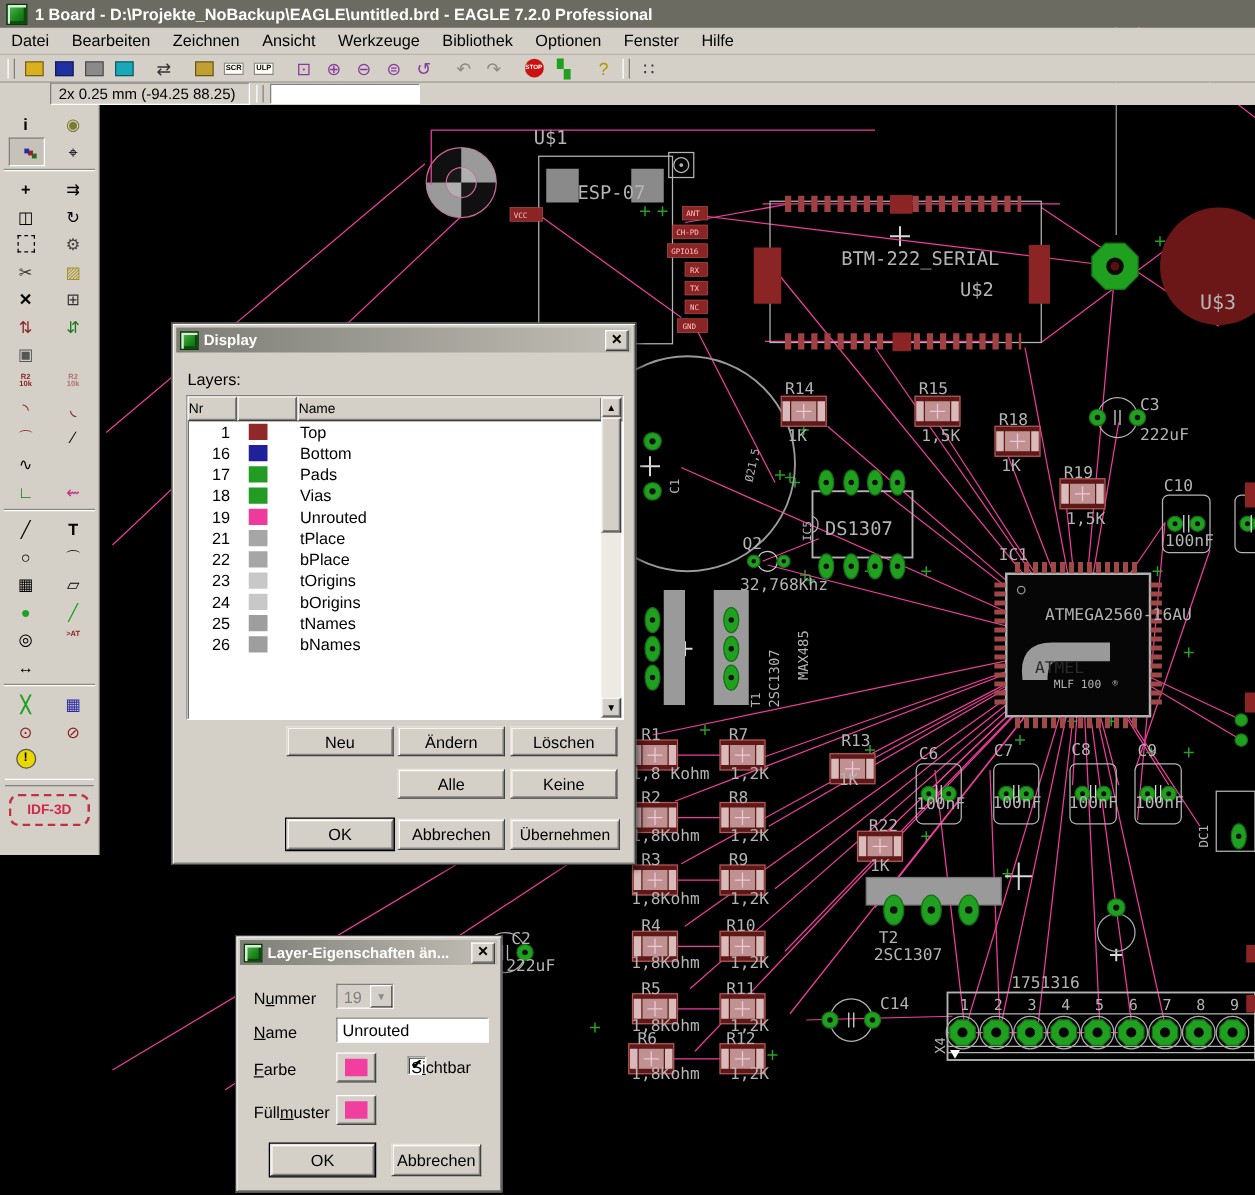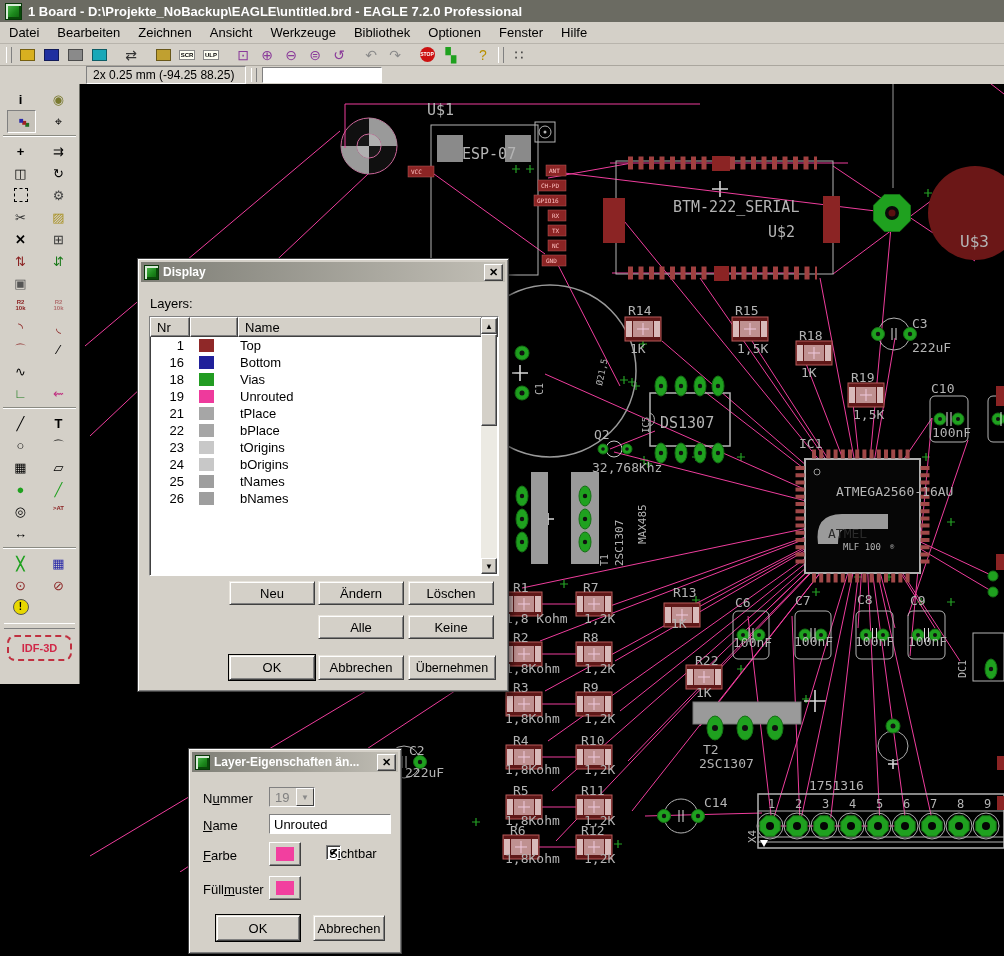--- a/index.html
+++ b/index.html
@@ -16,21 +16,21 @@
   .menu-item{padding:2px 9px}
   .toolbar{position:absolute;left:0;top:44px;width:100%;height:22px;background:#d4d0c8;
            display:flex;align-items:center;border-bottom:1px solid #aaa69e;box-sizing:border-box;padding-left:3px}
   .tbtn{width:24px;height:20px;display:flex;align-items:center;justify-content:center;font-size:14px;line-height:1}
   .tbtn .blk{width:13px;height:10px;border:1px solid rgba(0,0,0,.45)}
   .t-handle{width:4px;height:16px;margin:0 3px;border-left:1px solid #fff;border-right:1px solid #808080}
   .t-sep{width:8px}
   .txt-ico{font-size:6px;font-weight:bold;line-height:1;text-align:center;letter-spacing:0;border:1px solid #888;background:#fffff4;padding:1px 1px}
   .stop-ico{width:15px;height:15px;border-radius:50%;background:#cc1111;color:#fff;font-size:5px;font-weight:bold;
             display:flex;align-items:center;justify-content:center}
-  .coordbar{position:absolute;left:0;top:66px;width:100%;height:18px;background:#d4d0c8;display:flex;align-items:center;box-sizing:border-box;padding-left:86px;gap:5px}
+  .coordbar{position:absolute;left:0;top:66px;width:100%;height:18px;background:#d4d0c8;display:flex;align-items:center;box-sizing:border-box;padding-left:40px;gap:5px}
   .coordbox{height:16px;min-width:146px;background:#d4d0c8;border:1px solid;border-color:#808080 #fff #fff #808080;
             font-size:12px;display:flex;align-items:center;padding:0 6px;white-space:nowrap}
   .c-handle{width:4px;height:14px;border-left:1px solid #fff;border-right:1px solid #808080}
   .cmdinput{width:112px;height:14px;background:#fff;border:1px solid;border-color:#808080 #fff #fff #808080;
             font-size:12px;padding:0 3px;font-family:"Liberation Sans",sans-serif}
   
   .palette{position:absolute;left:0;top:84px;width:80px;height:600px;background:#d4d0c8;
            border-right:1px solid #6e6e66;box-sizing:border-box;padding-top:4px}
   .prow{display:flex;justify-content:space-between;padding:0 7px;height:22px;align-items:center}
   .ptool{width:27px;height:21px;display:flex;align-items:center;justify-content:center;font-size:13px;line-height:1}
@@ -55,21 +55,21 @@
        box-shadow:inset 1px 1px 0 #fff, inset -1px -1px 0 #808080;font-size:13px;color:#000;
        display:flex;align-items:center;justify-content:center;font-family:"Liberation Sans",sans-serif}
   .btn.default{outline:1px solid #000}
   .dlabel{position:absolute;font-size:13px;color:#000}
   .u{text-decoration:underline}
   
   .lv{position:absolute;background:#fff;border:1px solid;border-color:#808080 #fff #fff #808080;
       box-shadow:inset 1px 1px 0 #404040;overflow:hidden}
   .lvhead{display:flex;height:20px;background:#d4d0c8}
   .hcell{border:1px solid;border-color:#fff #404040 #404040 #fff;box-shadow:inset -1px -1px 0 #808080;
-         font-size:13px;display:flex;align-items:center;padding-left:6px;box-sizing:border-box;background:#d4d0c8}
+         font-size:11px;display:flex;align-items:center;box-sizing:border-box;background:#d4d0c8}
   .lrows{position:absolute;left:0;top:20px;right:16px;bottom:0;overflow:hidden}
   .lrow{display:flex;height:17px;align-items:center;font-size:13px;color:#000}
   .lnr{width:40px;text-align:right;padding-right:6px;box-sizing:border-box}
   .lsw{width:15px;height:13px;margin-left:9px}
   .lname{margin-left:26px}
   .sb{position:absolute;top:1px;right:1px;bottom:1px;width:16px;background:#eceae3}
   .sbtn{position:absolute;left:0;width:16px;height:16px;background:#d4d0c8;border:1px solid;
         border-color:#fff #404040 #404040 #fff;box-shadow:inset -1px -1px 0 #808080;
         font-size:8px;display:flex;align-items:center;justify-content:center;box-sizing:border-box;color:#000}
   .sthumb{position:absolute;left:0;top:16px;width:16px;height:92px;background:#d4d0c8;border:1px solid;
@@ -789,20 +789,25 @@
           <span class="lnr">1</span>
           <span class="lsw" style="background: rgb(143, 40, 40);"></span>
           <span class="lname">Top</span>
         </div>
         <div class="lrow">
           <span class="lnr">16</span>
           <span class="lsw" style="background: rgb(32, 32, 154);"></span>
           <span class="lname">Bottom</span>
         </div>
         <div class="lrow">
+          <span class="lnr">17</span>
+          <span class="lsw" style="background: rgb(34, 156, 34);"></span>
+          <span class="lname">Pads</span>
+        </div>
+        <div class="lrow">
           <span class="lnr">18</span>
           <span class="lsw" style="background: rgb(34, 156, 34);"></span>
           <span class="lname">Vias</span>
         </div>
         <div class="lrow">
           <span class="lnr">19</span>
           <span class="lsw" style="background: rgb(238, 58, 156);"></span>
           <span class="lname">Unrouted</span>
         </div>
         <div class="lrow">

